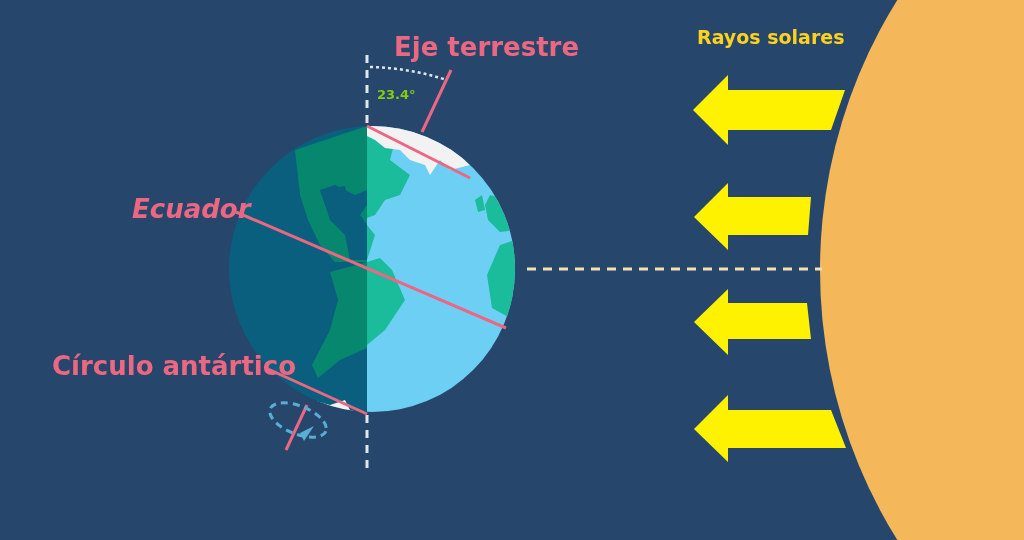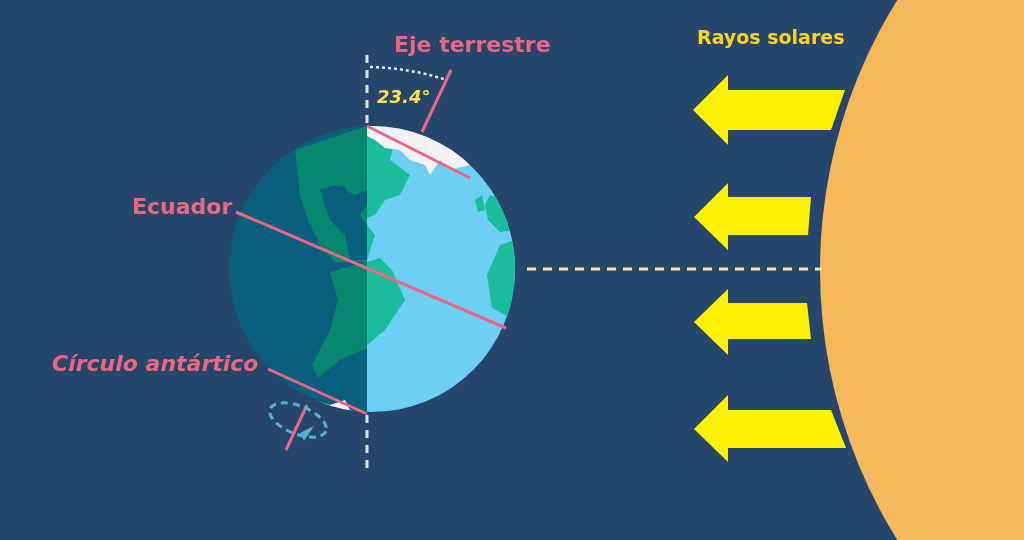--- a/index.html
+++ b/index.html
@@ -1,21 +1,21 @@
 <!DOCTYPE html>
 <html><head>
   <meta charset="utf-8">
   <style>
     html, body { margin: 0; padding: 0; }
     body { width: 1024px; height: 540px; overflow: hidden; background: #26476b; position: relative; font-family: "DejaVu Sans", sans-serif; }
     #stage { position: absolute; left: 0; top: 0; width: 1024px; height: 540px; }
     .label { position: absolute; font-weight: bold; white-space: nowrap; line-height: 1; }
-    .pink { color: #eb6782; font-size: 22px; text-align: right; }
+    .pink { color: #eb6782; font-size: 26px; text-align: right; }
     .yellow { color: #ffd21f; font-size: 19px; }
-    .white { color: #fde047; font-size: 18px; font-style: italic; }
+    .white { color: #84cc16; font-size: 13px; }
   </style>
 </head>
 <body>
 
 <div id="stage">
   <svg width="1024" height="540" viewBox="0 0 1024 540" xmlns="http://www.w3.org/2000/svg">
     <defs>
       <clipPath id="globeClip">
           <circle cx="372" cy="269" r="143"></circle>
         </clipPath>
@@ -86,16 +86,16 @@
 
     <g>
       <ellipse cx="298" cy="420" rx="30" ry="14" transform="rotate(22 298 420)" fill="none" stroke="#5aaed6" stroke-width="3" stroke-dasharray="7,5"></ellipse>
       <polygon fill="#5aaed6" points="300,433 314,426 304,441"></polygon>
     </g>
   </svg>
 
   
   <div class="label pink" style="left:394px; top:34px;">Eje terrestre</div>
   <div class="label white" style="left:377px; top:88px;">23.4°</div>
-  <div class="label pink" style="left:132px; top:196px;">Ecuador</div>
-  <div class="label pink" style="left:52px; top:353px;font-style:italic;">Círculo antártico</div>
+  <div class="label pink" style="left:132px; top:196px;font-style:italic;">Ecuador</div>
+  <div class="label pink" style="left:52px; top:353px;">Círculo antártico</div>
   <div class="label yellow" style="left:697px; top:28px;">Rayos solares</div>
 </div>
 
 </body></html>

